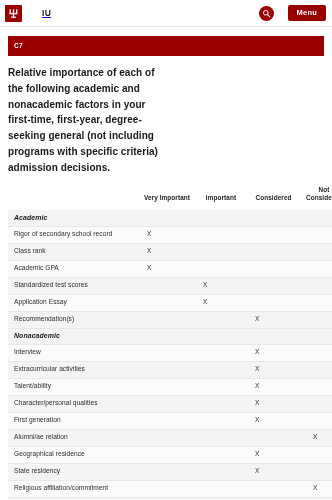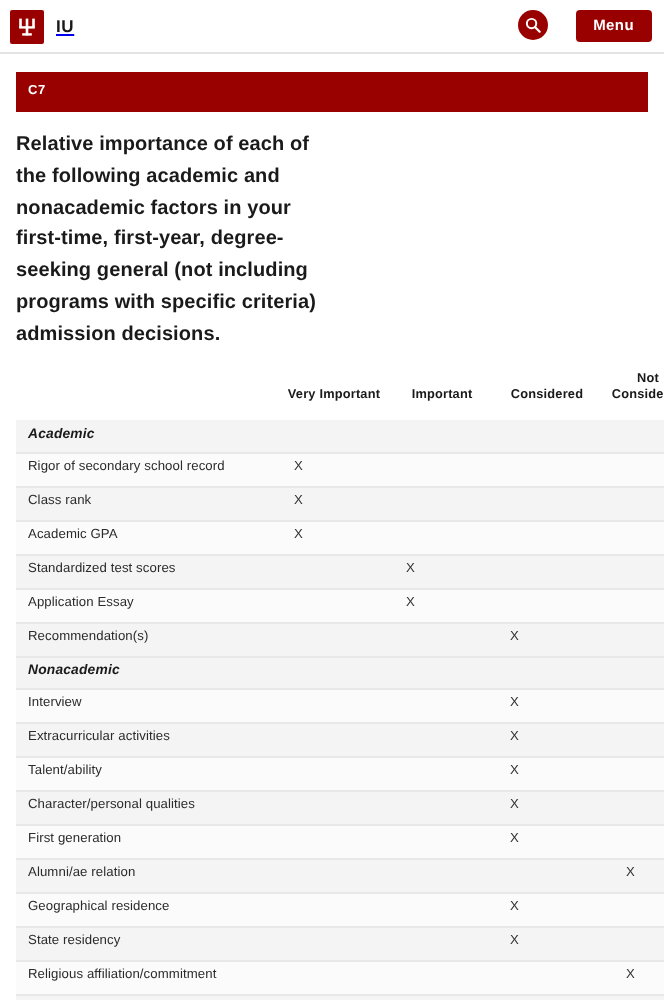--- a/index.html
+++ b/index.html
@@ -26,21 +26,21 @@
     border-bottom: 1px solid #e3e3e3;
     display: flex;
     align-items: center;
     padding: 0 6px 0 5px;
     position: relative;
   }
 
   .brand {
     display: flex;
     align-items: center;
-    gap: 6px;
+    gap: 20px;
   }
 
   .iu-logo {
     width: 17px;
     height: 17px;
     background: #990000;
     border-radius: 1px;
     display: flex;
     align-items: center;
     justify-content: center;
@@ -52,21 +52,21 @@
     font-size: 8.5px;
     font-weight: bold;
     color: #191919;
     letter-spacing: .3px;
     line-height: 1;
   }
 
   .header-right {
     margin-left: auto;
     display: flex;
-    align-items: flex-start;
+    align-items: flex-end;
     gap: 14px;
   }
 
   .search-btn {
     width: 15px;
     height: 15px;
     border-radius: 50%;
     background: #990000;
     display: flex;
     align-items: center;

